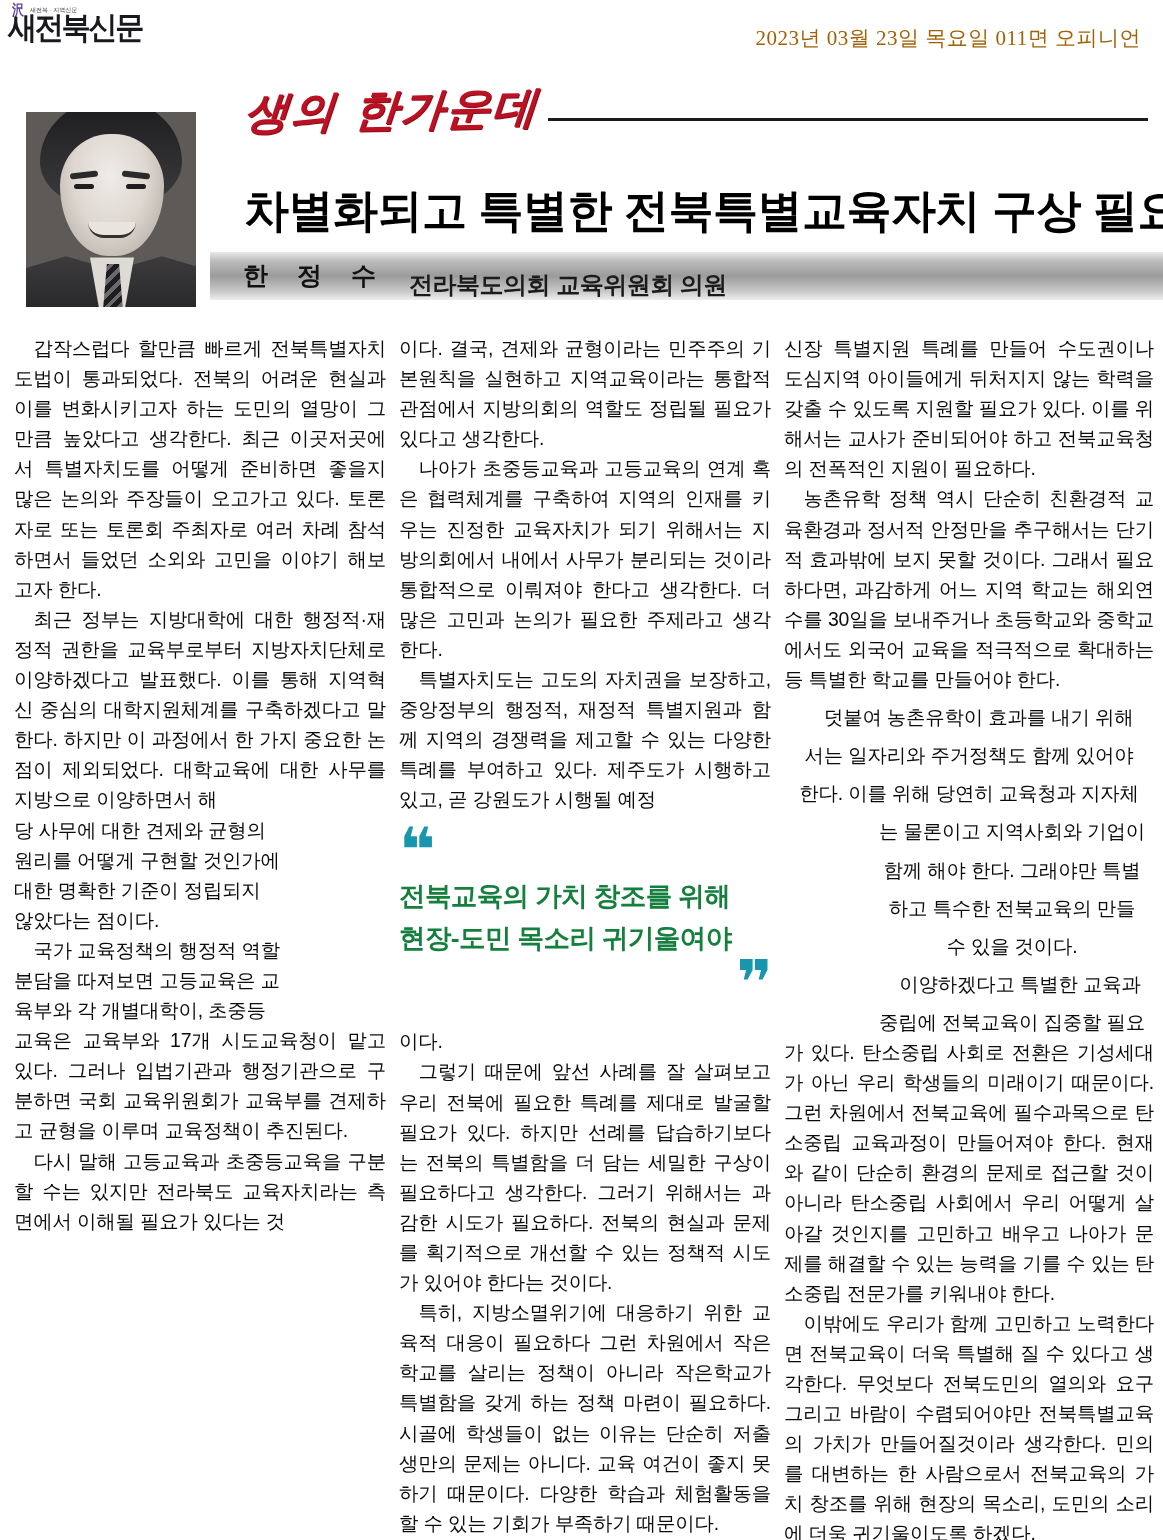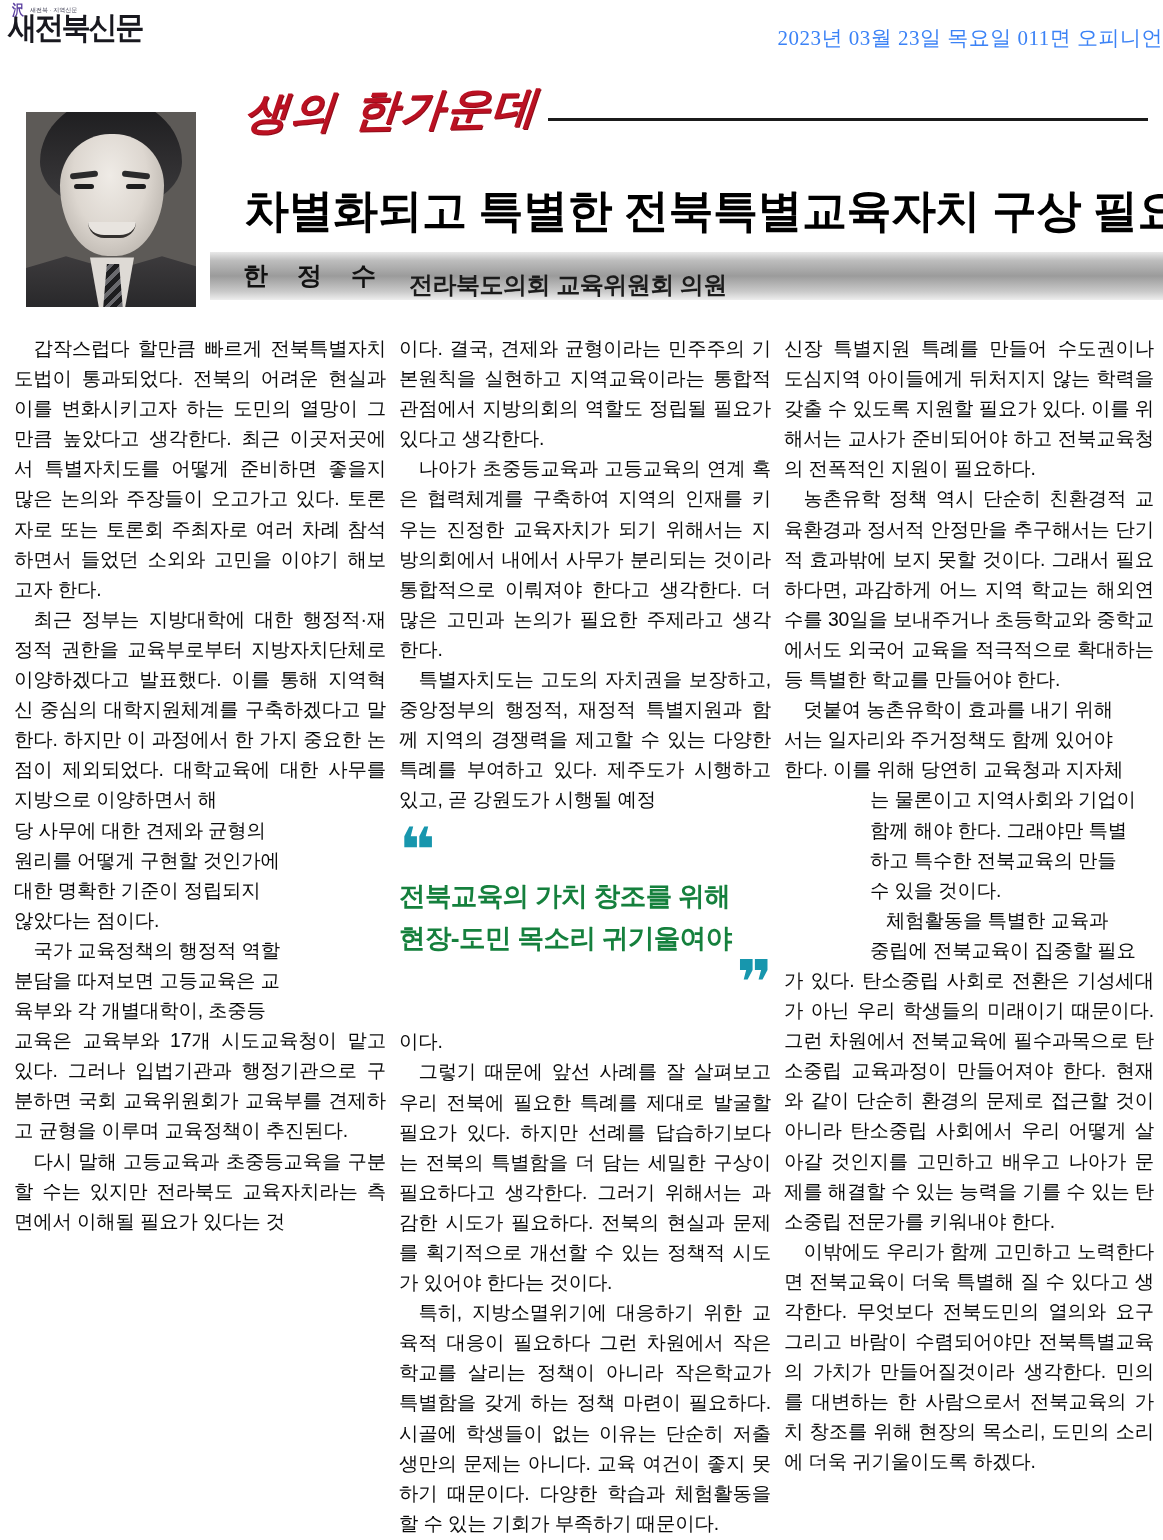--- a/index.html
+++ b/index.html
@@ -55,23 +55,23 @@
     font-weight: bold;
     color: #18181f;
     letter-spacing: -2.5px;
     line-height: 1;
     white-space: nowrap;
     transform: scaleX(0.94);
     transform-origin: left top;
   }
   #dateline {
     position: absolute;
-    right: 0; top: 24px;
+    right: 22px; top: 24px;
     font-size: 21px;
-    color: #3b82f6;
+    color: #a16207;
     letter-spacing: 0.5px;
     white-space: nowrap;
     font-family: "Liberation Serif", "DejaVu Serif", serif;
   }
 
   
   #portrait {
     position: absolute;
     left: 26px; top: 112px;
     width: 170px;
@@ -256,21 +256,22 @@
   }
 
   
   .indent-block {
     display: block;
     text-indent: 0;
   }
   .indent-block .il {
     display: block;
     white-space: nowrap;
-    text-align: left;
+    text-align: center;
+    margin-top: 8px;
   }
   .indent-block .il.lvl { padding-left: 86px; }
   .indent-block .il.lvl2 { padding-left: 102px; }
 </style>
 </head>
 <body>
 
 <div id="masthead-bar">
   <div id="masthead-logo">
     <span class="logo-mark">沢</span>
@@ -345,18 +346,18 @@
     <span class="il" style="padding-left:1em">덧붙여 농촌유학이 효과를 내기 위해</span>
     <span class="il">서는 일자리와 주거정책도 함께 있어야</span>
     <span class="il">한다. 이를 위해 당연히 교육청과 지자체</span>
     <span class="il lvl">는 물론이고 지역사회와 기업이</span>
     <span class="il lvl">함께 해야 한다. 그래야만 특별</span>
     <span class="il lvl">하고 특수한 전북교육의 만들</span>
     <span class="il lvl">수 있을 것이다.</span>
   </p>
 
   <p class="no-indent indent-block">
-    <span class="il lvl2">체험활동을 특별한 교육과</span>
+    <span class="il lvl2">이양하겠다고 특별한 교육과</span>
     <span class="il lvl">중립에 전북교육이 집중할 필요</span>
   </p>
   <p class="no-indent">가 있다. 탄소중립 사회로 전환은 기성세대가 아닌 우리 학생들의 미래이기 때문이다. 그런 차원에서 전북교육에 필수과목으로 탄소중립 교육과정이 만들어져야 한다. 현재와 같이 단순히 환경의 문제로 접근할 것이 아니라 탄소중립 사회에서 우리 어떻게 살아갈 것인지를 고민하고 배우고 나아가 문제를 해결할 수 있는 능력을 기를 수 있는 탄소중립 전문가를 키워내야 한다.</p>
   <p>이밖에도 우리가 함께 고민하고 노력한다면 전북교육이 더욱 특별해 질 수 있다고 생각한다. 무엇보다 전북도민의 열의와 요구 그리고 바람이 수렴되어야만 전북특별교육의 가치가 만들어질것이라 생각한다. 민의를 대변하는 한 사람으로서 전북교육의 가치 창조를 위해 현장의 목소리, 도민의 소리에 더욱 귀기울이도록 하겠다.</p>
 </div>
 
 </body></html>

